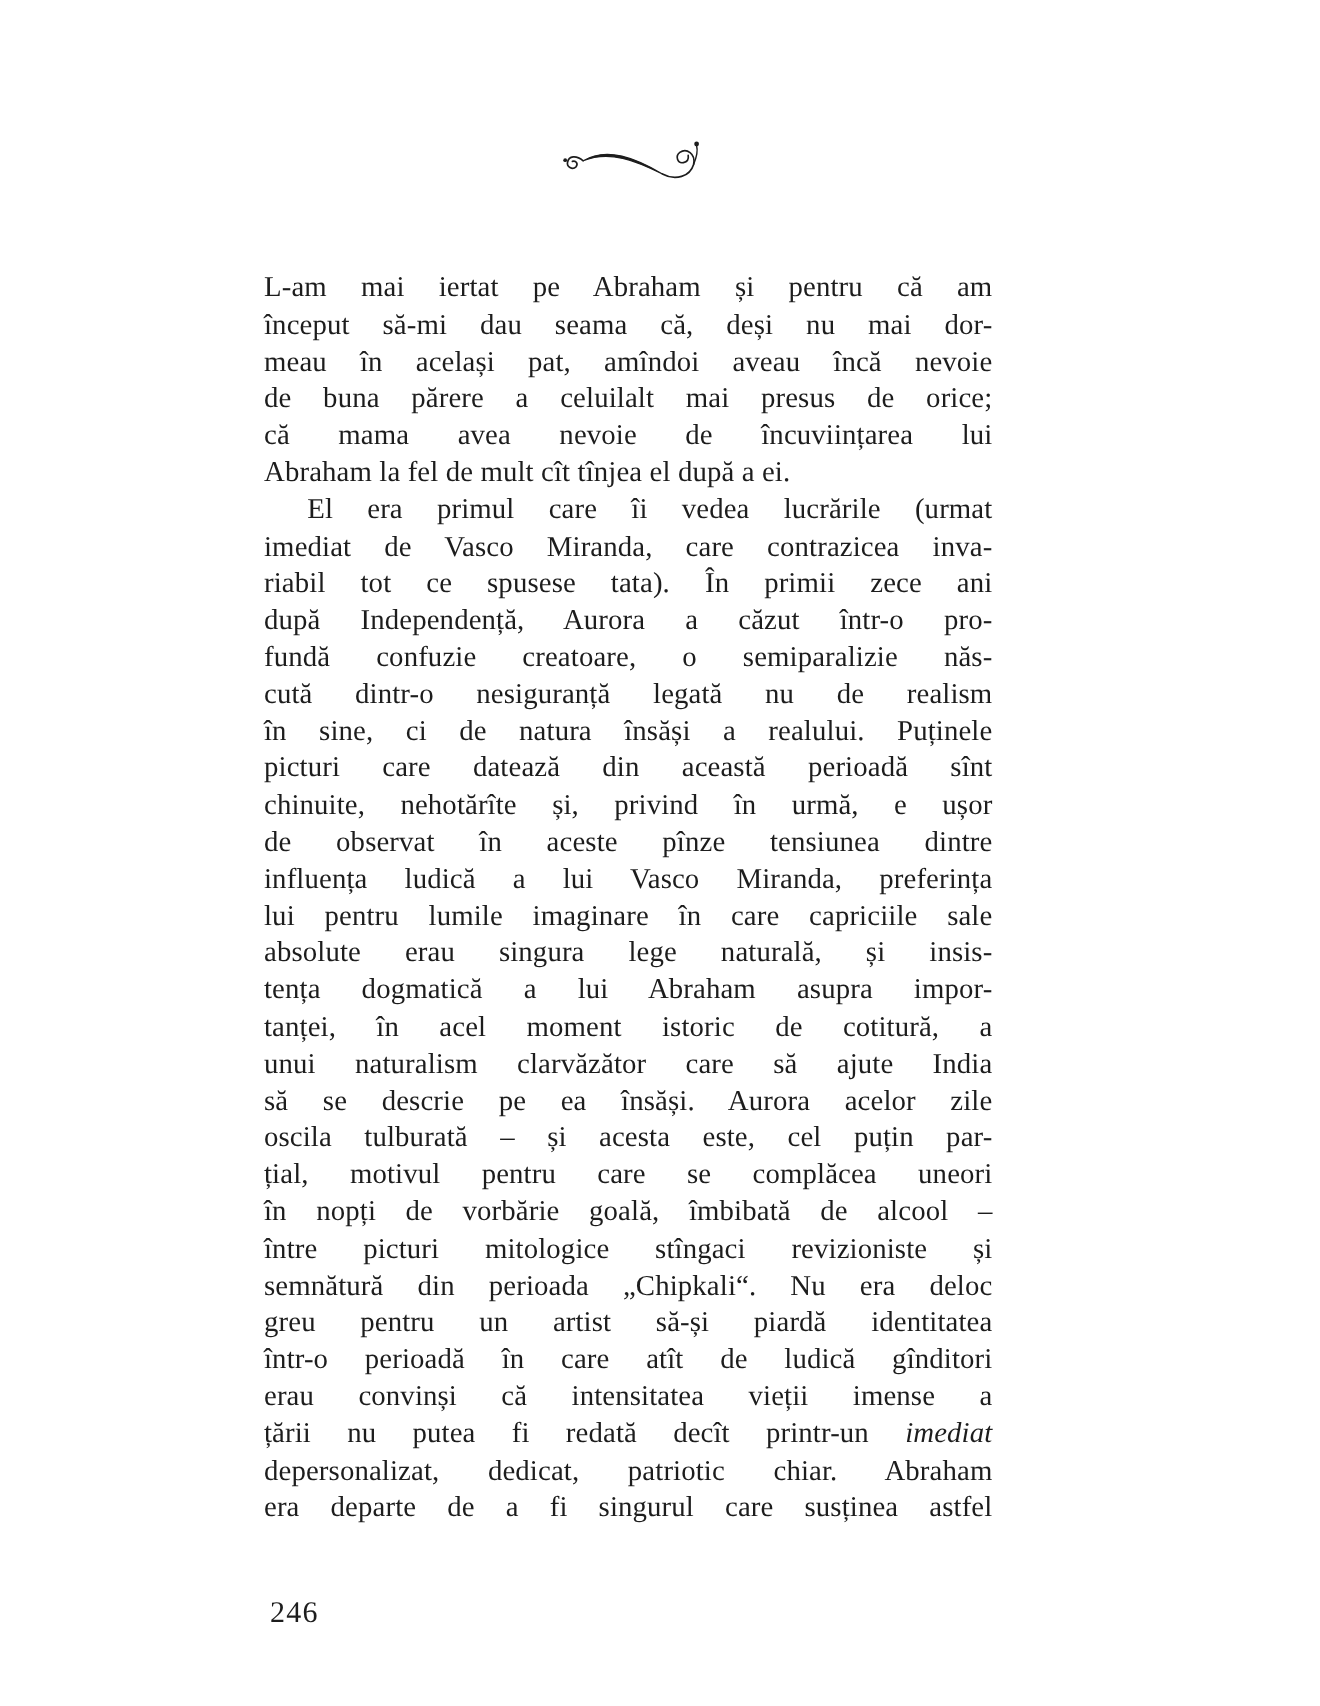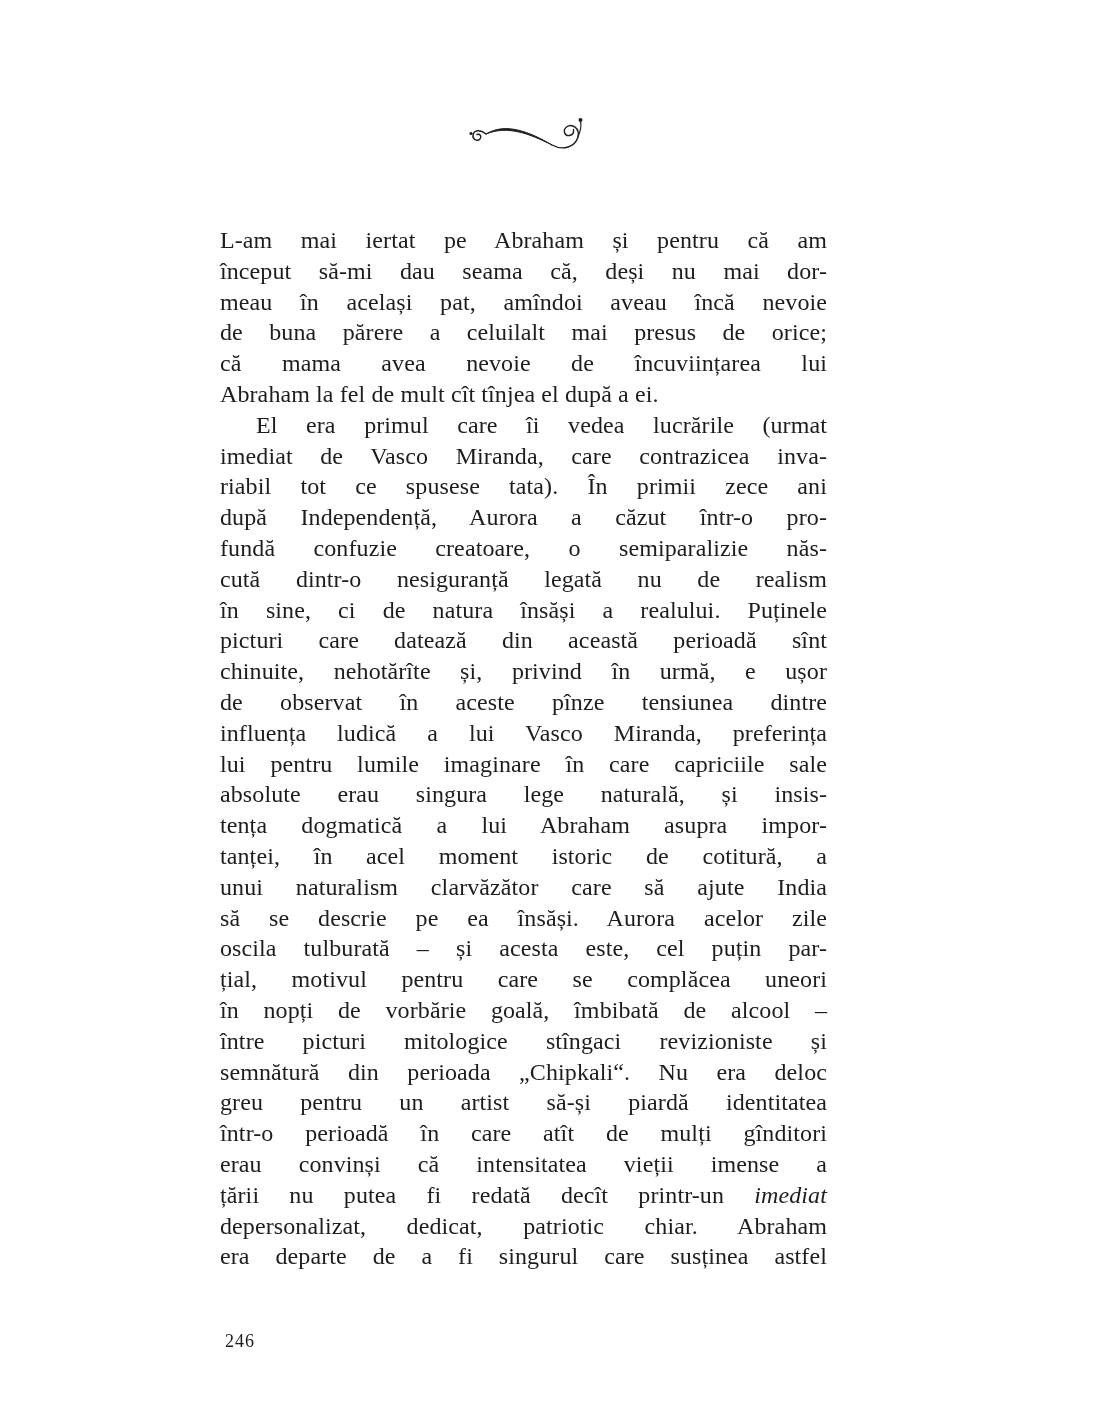--- a/index.html
+++ b/index.html
@@ -38,21 +38,21 @@
     white-space: normal;
     letter-spacing: 0.1px;
   }
   .line.indent { padding-left: 36px; font-family: Liberation Serif, serif; }
   .line.para-end { text-align-last: left; }
   .line em { font-style: italic; }
   .pagenum {
     position: absolute;
     left: 225px;
     top: 1331px;
-    font-size: 18px;
+    font-size: 25px;
     letter-spacing: 1px;
   }
 </style>
 </head>
 <body>
 
 <div class="page">
 
   <div class="ornament">
     <svg viewBox="0 0 124 48" xmlns="http://www.w3.org/2000/svg" aria-hidden="true">
@@ -92,21 +92,21 @@
       <div class="line"><span>tența dogmatică a lui Abraham asupra impor-</span></div>
       <div class="line"><span>tanței, în acel moment istoric de cotitură, a</span></div>
       <div class="line"><span>unui naturalism clarvăzător care să ajute India</span></div>
       <div class="line"><span>să se descrie pe ea însăși. Aurora acelor zile</span></div>
       <div class="line"><span>oscila tulburată – și acesta este, cel puțin par-</span></div>
       <div class="line"><span>țial, motivul pentru care se complăcea uneori</span></div>
       <div class="line"><span>în nopți de vorbărie goală, îmbibată de alcool –</span></div>
       <div class="line"><span>între picturi mitologice stîngaci revizioniste și</span></div>
       <div class="line"><span>semnătură din perioada „Chipkali“. Nu era deloc</span></div>
       <div class="line"><span>greu pentru un artist să-și piardă identitatea</span></div>
-      <div class="line"><span>într-o perioadă în care atît de mulți gînditori</span></div>
+      <div class="line"><span>într-o perioadă în care atît de ludică gînditori</span></div>
       <div class="line"><span>erau convinși că intensitatea vieții imense a</span></div>
       <div class="line"><span>țării nu putea fi redată decît printr-un </span><em>imediat</em></div>
       <div class="line"><span>depersonalizat, dedicat, patriotic chiar. Abraham</span></div>
       <div class="line"><span>era departe de a fi singurul care susținea astfel</span></div>
     </div>
 
   <div class="pagenum">246</div>
 
 </div>
 

